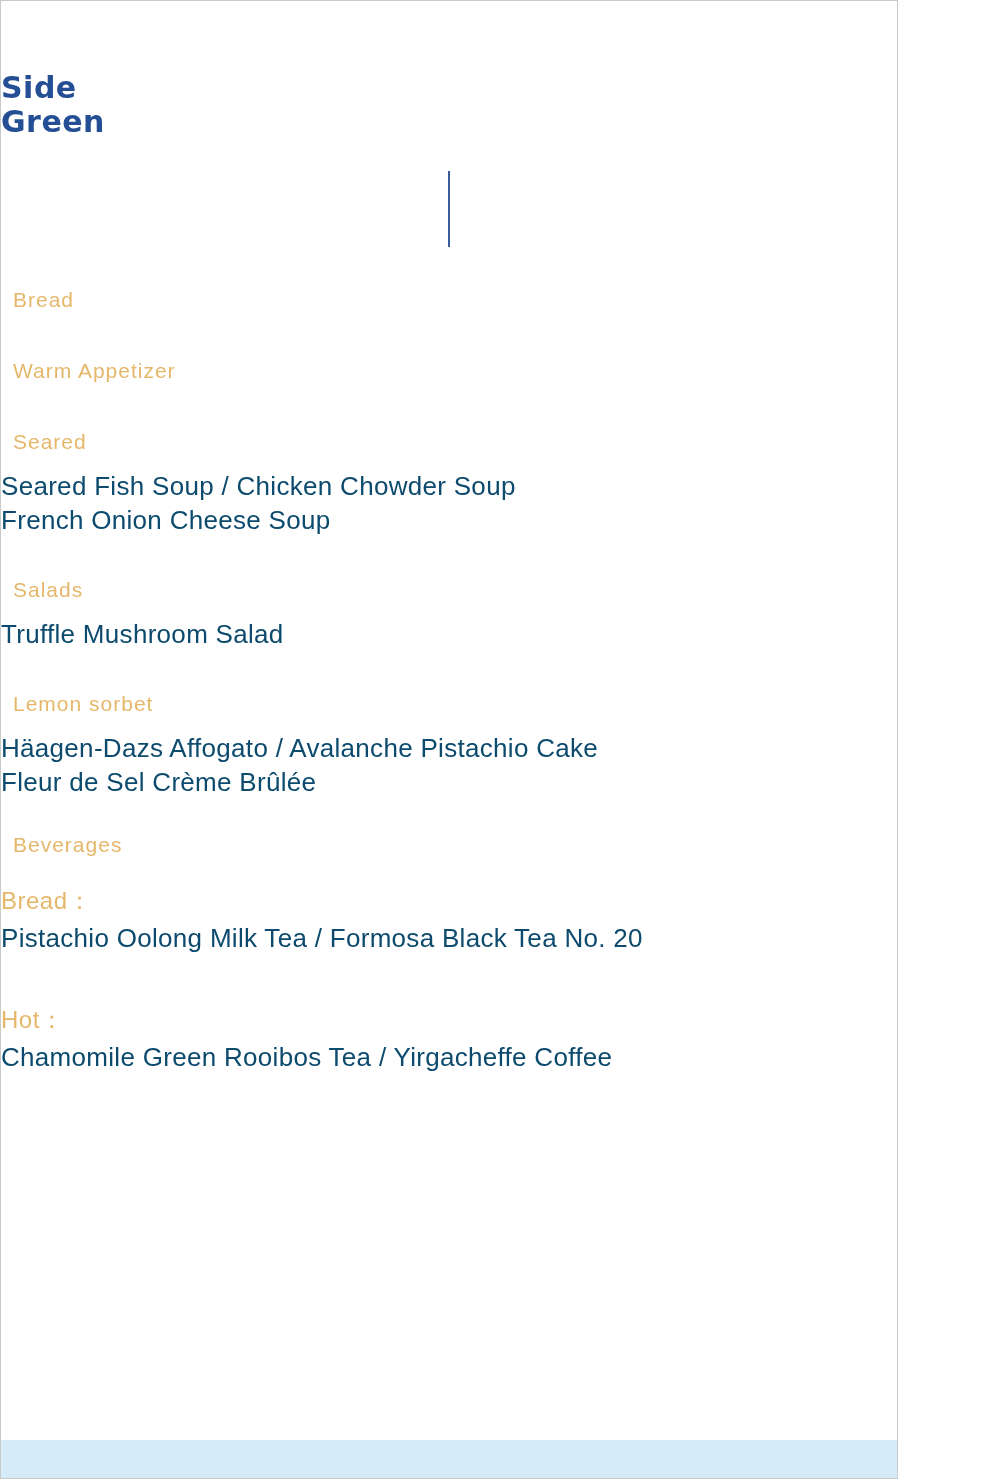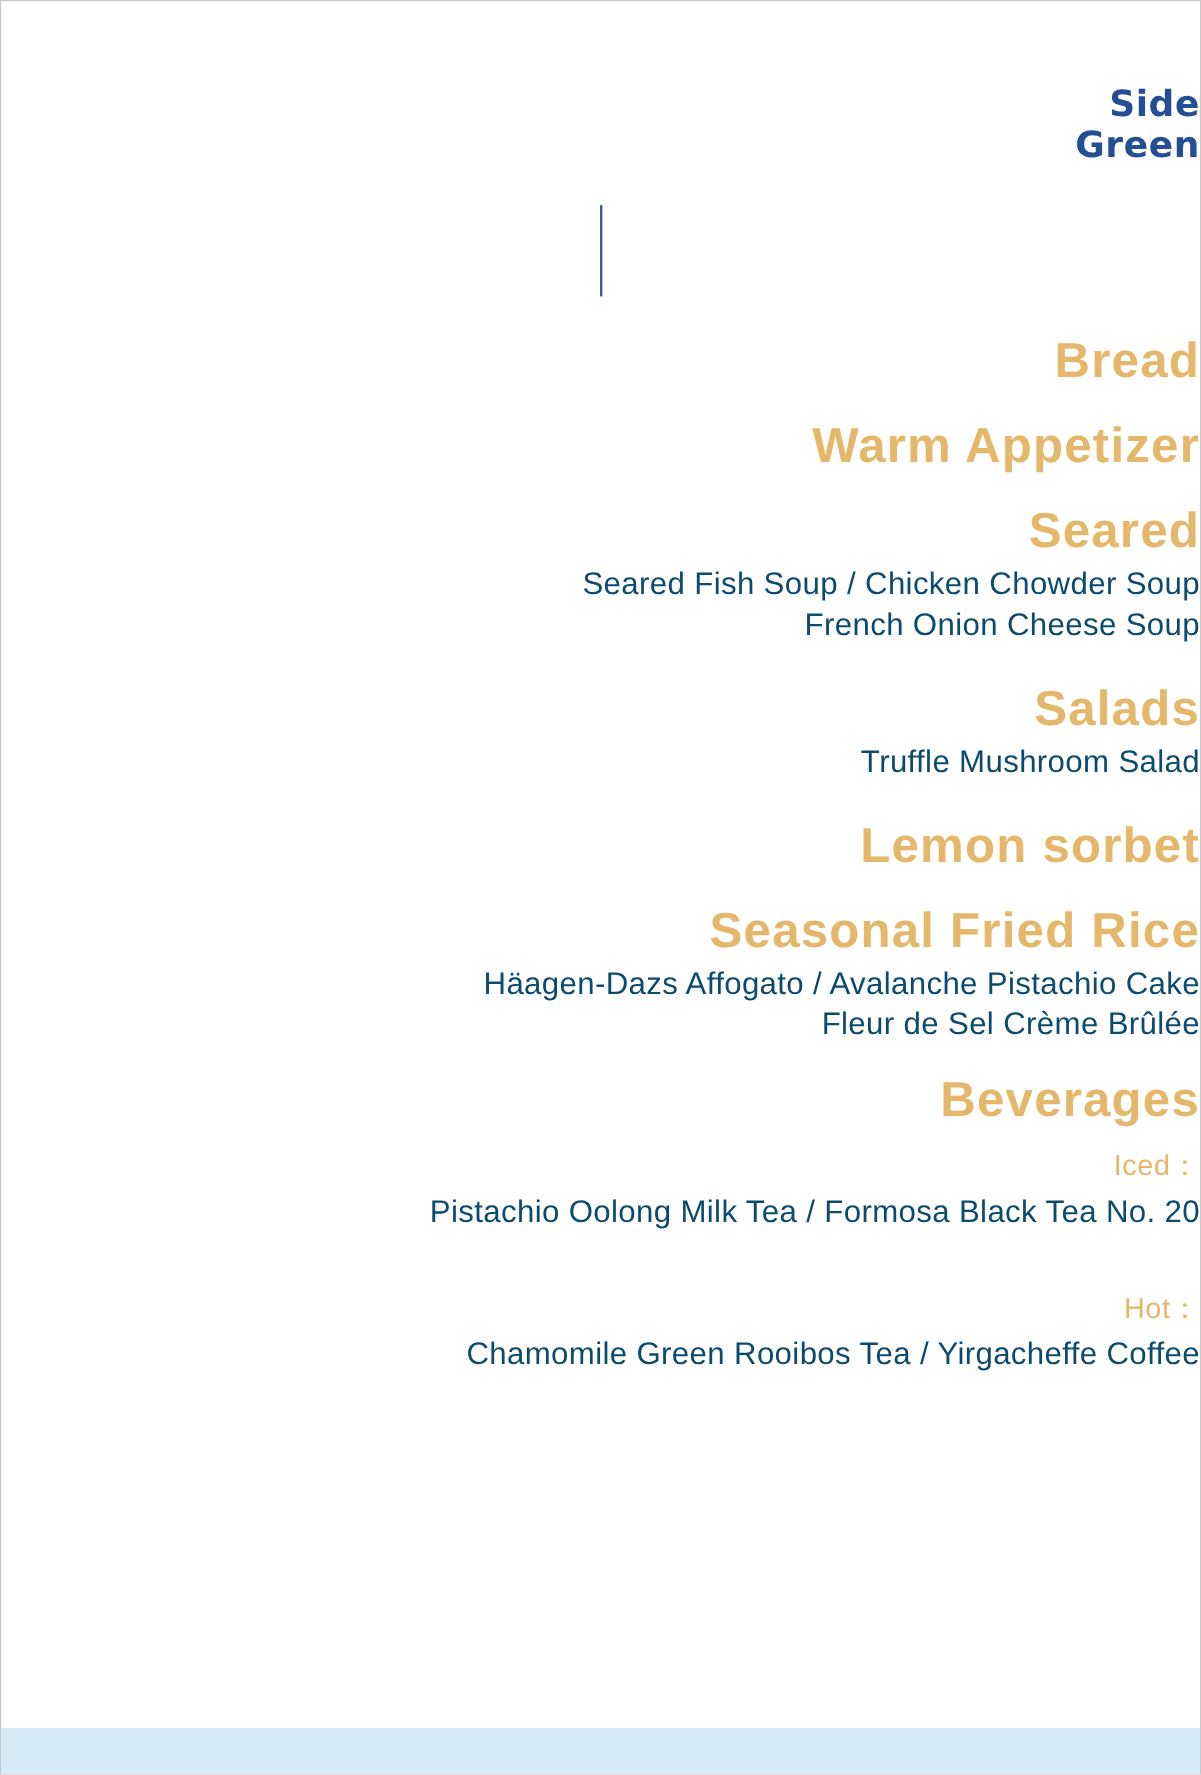--- a/index.html
+++ b/index.html
@@ -2,51 +2,52 @@
 <html><head>
 <meta charset="utf-8">
 <style>
   html, body {
     margin: 0;
     padding: 0;
     background: #ffffff;
   }
   .page {
     position: relative;
-    width: 1001px;
+    width: 898px;
     height: 1479px;
     box-sizing: border-box;
     background: #ffffff;
     border: 1px solid #c9c9c9;
     overflow: hidden;
     font-family: "Liberation Sans", sans-serif;
-    text-align: right;
+    text-align: left;
   }
   .menu-title {
     padding-top: 70px;
     font-family: "DejaVu Sans", "Liberation Sans", sans-serif;
     font-weight: 700;
     font-size: 30px;
     line-height: 34px;
     color: #254f94;
     letter-spacing: 0.5px;
   }
   .divider-line {
     width: 2px;
     height: 76px;
     margin: 32px auto 0 auto;
     background: #3a5c9c;
   }
   .section-heading {
     margin-top: 35px;
-    font-size: 41px;
+    font-size: 21px;
     line-height: 36px;
-    font-weight: 700;
+    font-weight: 400;
     color: #e5b76a;
     letter-spacing: 1px;
+    margin-left: 12px;
   }
   .section-heading.first {
     margin-top: 35px;
   }
   .section-heading.beverages {
     margin-top: 28px;
   }
   .sub-heading {
     margin-top: 24px;
     font-size: 24px;
@@ -110,37 +111,34 @@
     <div class="section-heading">Salads</div>
     <div class="item-lines">
       <div>Truffle Mushroom Salad</div>
     </div>
   </div>
 
   <div>
     <div class="section-heading">Lemon sorbet</div>
   </div>
 
-  <div>
-    <div class="section-heading">Seasonal Fried Rice</div>
-  </div>
 
   <div>
     <div class="item-lines">
       <div>Häagen-Dazs Affogato / Avalanche Pistachio Cake</div>
       <div>Fleur de Sel Crème Brûlée</div>
     </div>
   </div>
 
   <div>
     <div class="section-heading beverages">Beverages</div>
   </div>
 
   <div>
-    <div class="sub-heading">Iced：</div>
+    <div class="sub-heading">Bread：</div>
     <div class="item-lines tight">
       <div>Pistachio Oolong Milk Tea / Formosa Black Tea No. 20</div>
     </div>
   </div>
 
   <div>
     <div class="sub-heading hot">Hot：</div>
     <div class="item-lines tight">
       <div>Chamomile Green Rooibos Tea / Yirgacheffe Coffee</div>
     </div>

